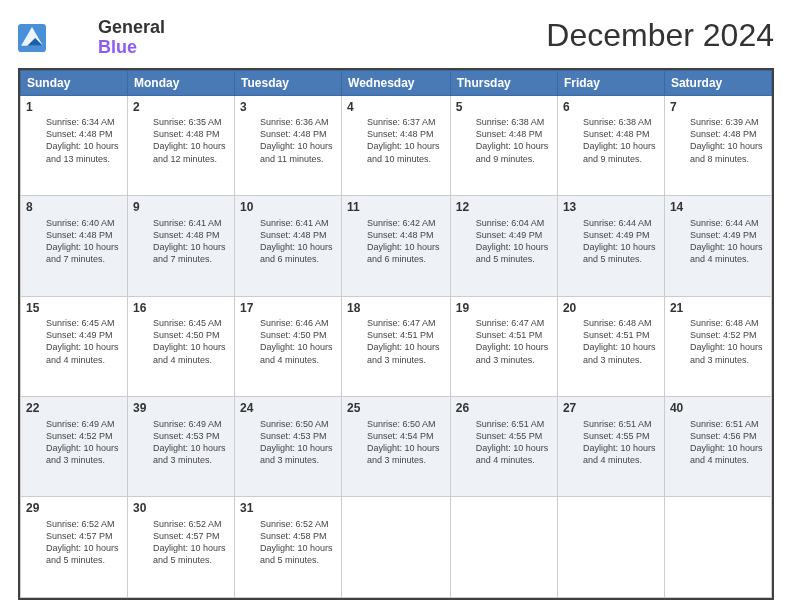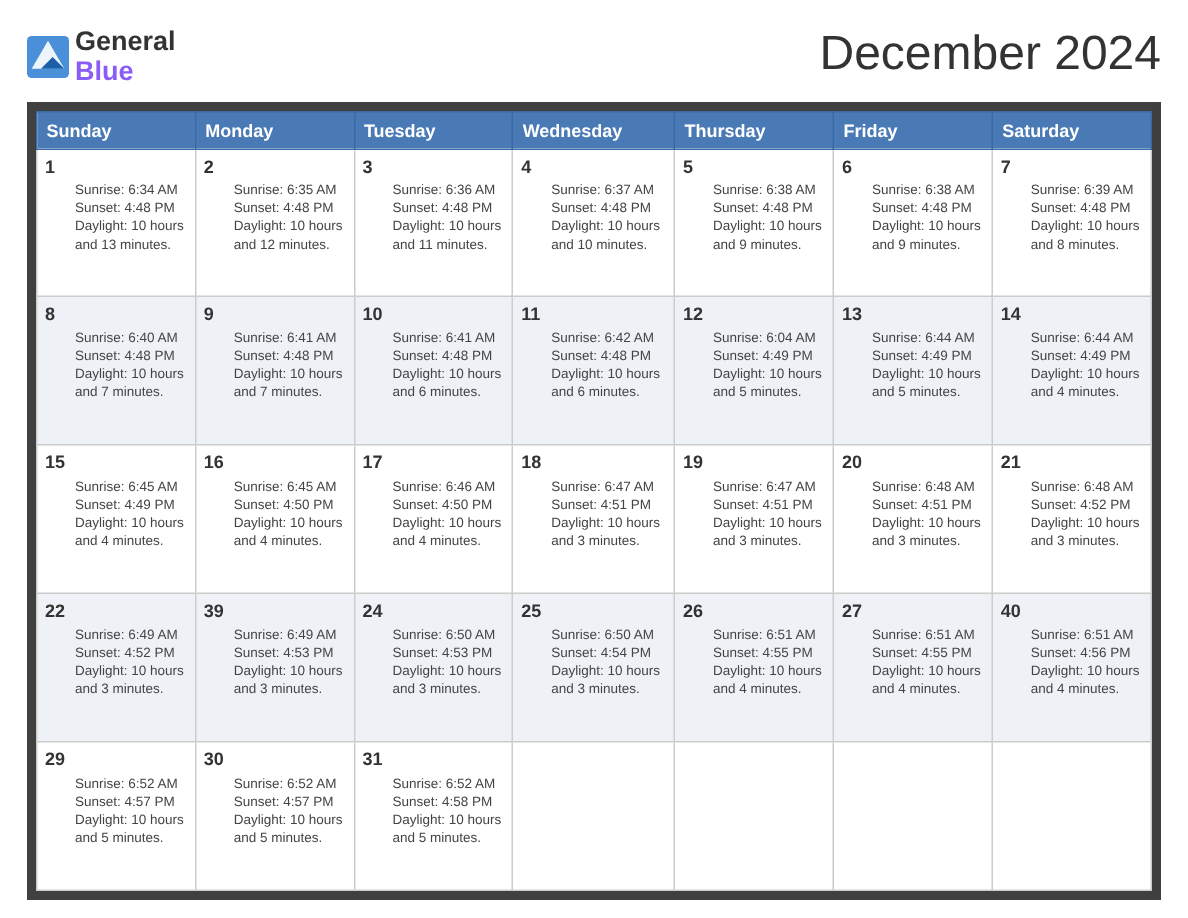--- a/index.html
+++ b/index.html
@@ -19,20 +19,21 @@
     }
     .header {
       display: flex;
       justify-content: space-between;
       align-items: flex-start;
       margin-bottom: 10px;
     }
     .logo {
       display: flex;
       align-items: center;
+      gap: 48px;
     }
     .logo-text {
       font-size: 18px;
       font-weight: bold;
       line-height: 1.1;
     }
     .logo-general { color: #333; }
     .logo-blue { color: #8b5cf6; }
     .logo-icon {
       width: 28px;
@@ -46,21 +47,21 @@
       font-weight: normal;
       color: #333;
       line-height: 1.1;
     }
     .location-title {
       font-size: 14px;
       color: #555;
     }
     .calendar {
       flex: 1;
-      border: 6px solid #404040;
+      border: 2px solid #404040;
       border-collapse: collapse;
       width: 100%;
     }
     .calendar table {
       width: 100%;
       border-collapse: collapse;
       height: 100%;
     }
     .calendar thead tr th {
       background: #4a7ab5;

